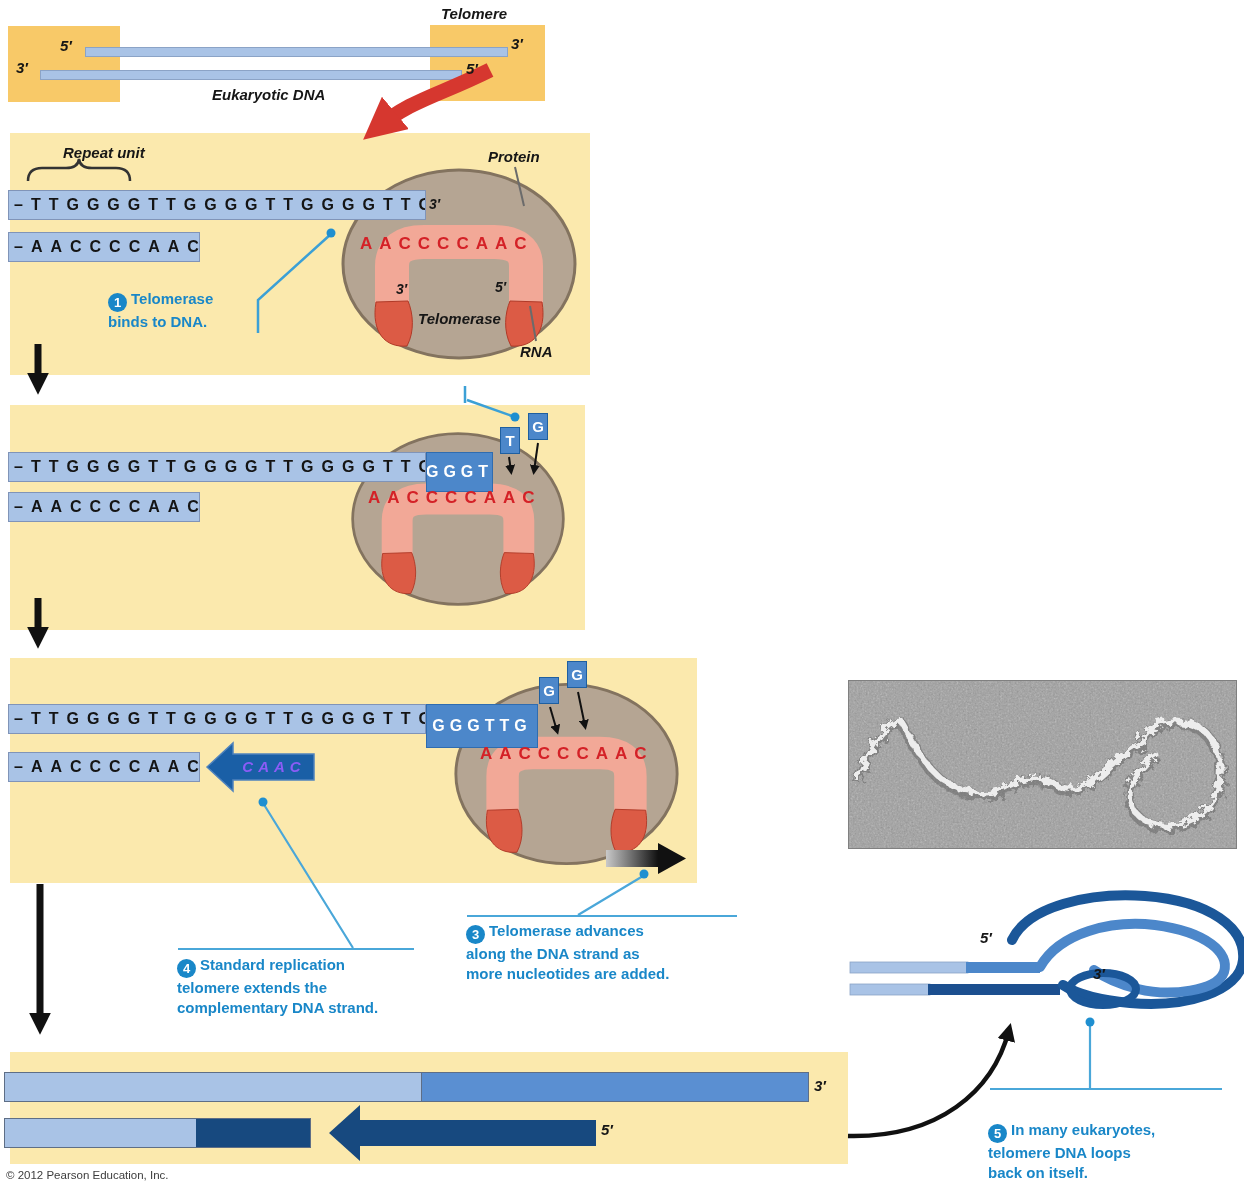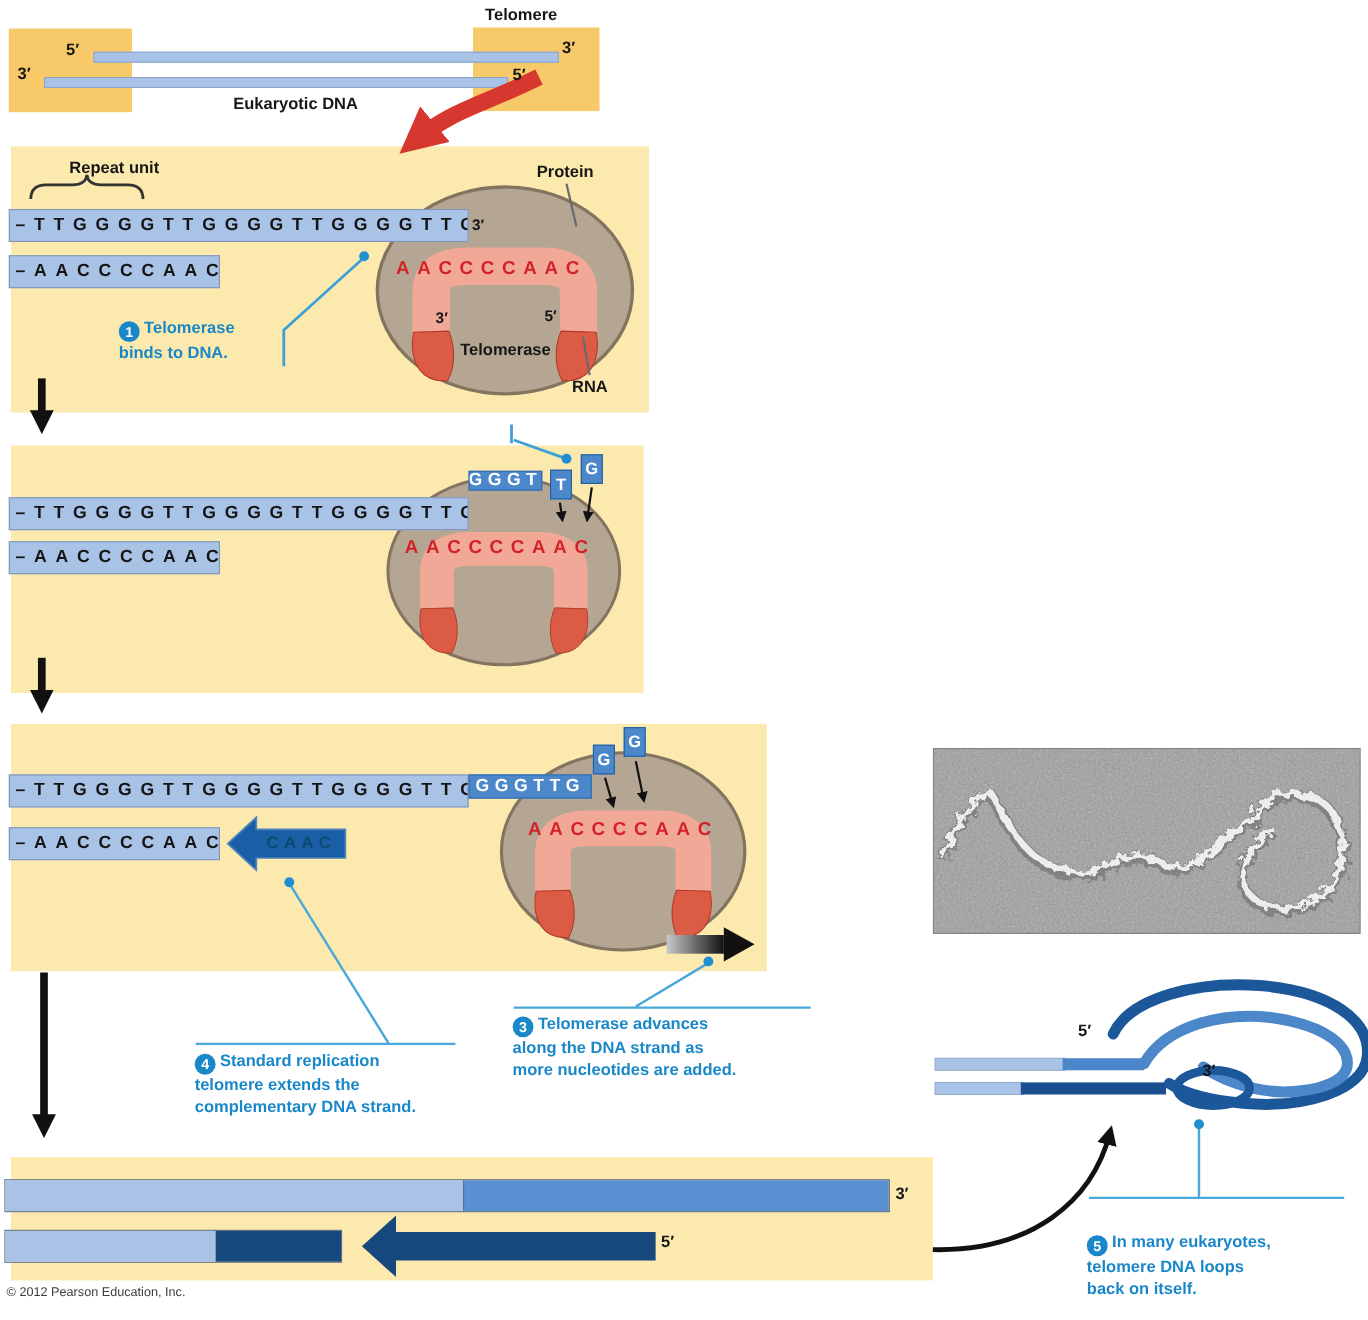--- a/index.html
+++ b/index.html
@@ -1,20 +1,20 @@
 <!DOCTYPE html>
 <html><head>
 <meta charset="utf-8">
 <style>
   html,body{margin:0;padding:0;background:#fff;}
   #canvas{position:relative;width:1244px;height:1200px;background:#fff;overflow:hidden;
           font-family:"Liberation Sans",sans-serif;}
   .panel{position:absolute;background:#fbe9ad;}
   .orange{position:absolute;background:#f8c968;}
-  .lbl{position:absolute;font-weight:bold;font-size:15px;color:#161616;white-space:nowrap;z-index:12;}
+  .lbl{position:absolute;font-weight:bold;font-size:15px;color:#161616;white-space:nowrap;z-index:12;font-style:italic;}
   .lbl.small{font-size:14px;}
   .seqbox{position:absolute;background:#a9c3e6;border:1.5px solid #8094b8;box-sizing:border-box;
           display:flex;align-items:center;font-weight:bold;font-size:16px;letter-spacing:8px;
           color:#141414;padding-left:5px;white-space:nowrap;overflow:hidden;z-index:11;}
   .seqdark{background:#4c87ca;border:1.5px solid #2f6cb0;color:#fff;letter-spacing:5px;
            padding-left:0;justify-content:center;}
   .nt{position:absolute;width:20px;height:27px;background:#4c87ca;border:1.5px solid #1f5fa0;
       box-sizing:border-box;color:#fff;font-weight:bold;font-size:15px;display:flex;
       align-items:center;justify-content:center;z-index:12;}
   .redseq{position:absolute;color:#d42127;font-weight:bold;font-size:17px;letter-spacing:7px;
@@ -168,31 +168,31 @@
     <g stroke="#4aa7d9" stroke-width="2.2" fill="none">
       <path d="M 1090,1023 L 1090,1088 M 990,1089 L 1222,1089"></path>
         <circle cx="1090" cy="1022" r="4.5" fill="#1f8fd0" stroke="none"></circle>
     </g>
   </svg>
 
   <div class="seqbox" style="left:8px;top:190px;width:418px;height:30px;">–TTGGGGTTGGGGTTGGGGTTG</div>
   <div class="seqbox" style="left:8px;top:232px;width:192px;height:30px;">–AACCCCAAC</div>
 
   <div class="seqbox" style="left:8px;top:452px;width:418px;height:30px;">–TTGGGGTTGGGGTTGGGGTTG</div>
-  <div class="seqbox seqdark" style="left:426px;top:428px;width:67px;height:18px;">GGGT</div>
+  <div class="seqbox seqdark" style="left:426px;top:452px;width:67px;height:40px;">GGGT</div>
   <div class="seqbox" style="left:8px;top:492px;width:192px;height:30px;">–AACCCCAAC</div>
   <div class="nt" style="left:500px;top:427px;">T</div>
   <div class="nt" style="left:528px;top:413px;">G</div>
 
   <div class="seqbox" style="left:8px;top:704px;width:418px;height:30px;">–TTGGGGTTGGGGTTGGGGTTG</div>
-  <div class="seqbox seqdark" style="left:426px;top:704px;width:112px;height:22px;">GGGTTG</div>
+  <div class="seqbox seqdark" style="left:426px;top:704px;width:112px;height:44px;">GGGTTG</div>
   <div class="seqbox" style="left:8px;top:752px;width:192px;height:30px;">–AACCCCAAC</div>
   <div class="nt" style="left:539px;top:677px;">G</div>
   <div class="nt" style="left:567px;top:661px;">G</div>
-  <div class="lbl" style="left:236px;top:758px;width:76px;text-align:center;color:#0c4a6e;letter-spacing:5px;font-size:15px;">CAAC</div>
+  <div class="lbl" style="left:236px;top:758px;width:76px;text-align:center;color:#8b5cf6;letter-spacing:5px;font-size:15px;">CAAC</div>
 
   <div class="redseq" style="left:360px;top:234px;width:185px;">AACCCCAAC</div>
   <div class="redseq" style="left:368px;top:488px;width:180px;">AACCCCAAC</div>
   <div class="redseq" style="left:480px;top:744px;width:175px;">AACCCCAAC</div>
 
   <div class="lbl" style="left:441px;top:5px;">Telomere</div>
   <div class="lbl" style="left:60px;top:37px;">5′</div>
   <div class="lbl" style="left:511px;top:35px;">3′</div>
   <div class="lbl" style="left:16px;top:59px;">3′</div>
   <div class="lbl" style="left:466px;top:60px;">5′</div>

